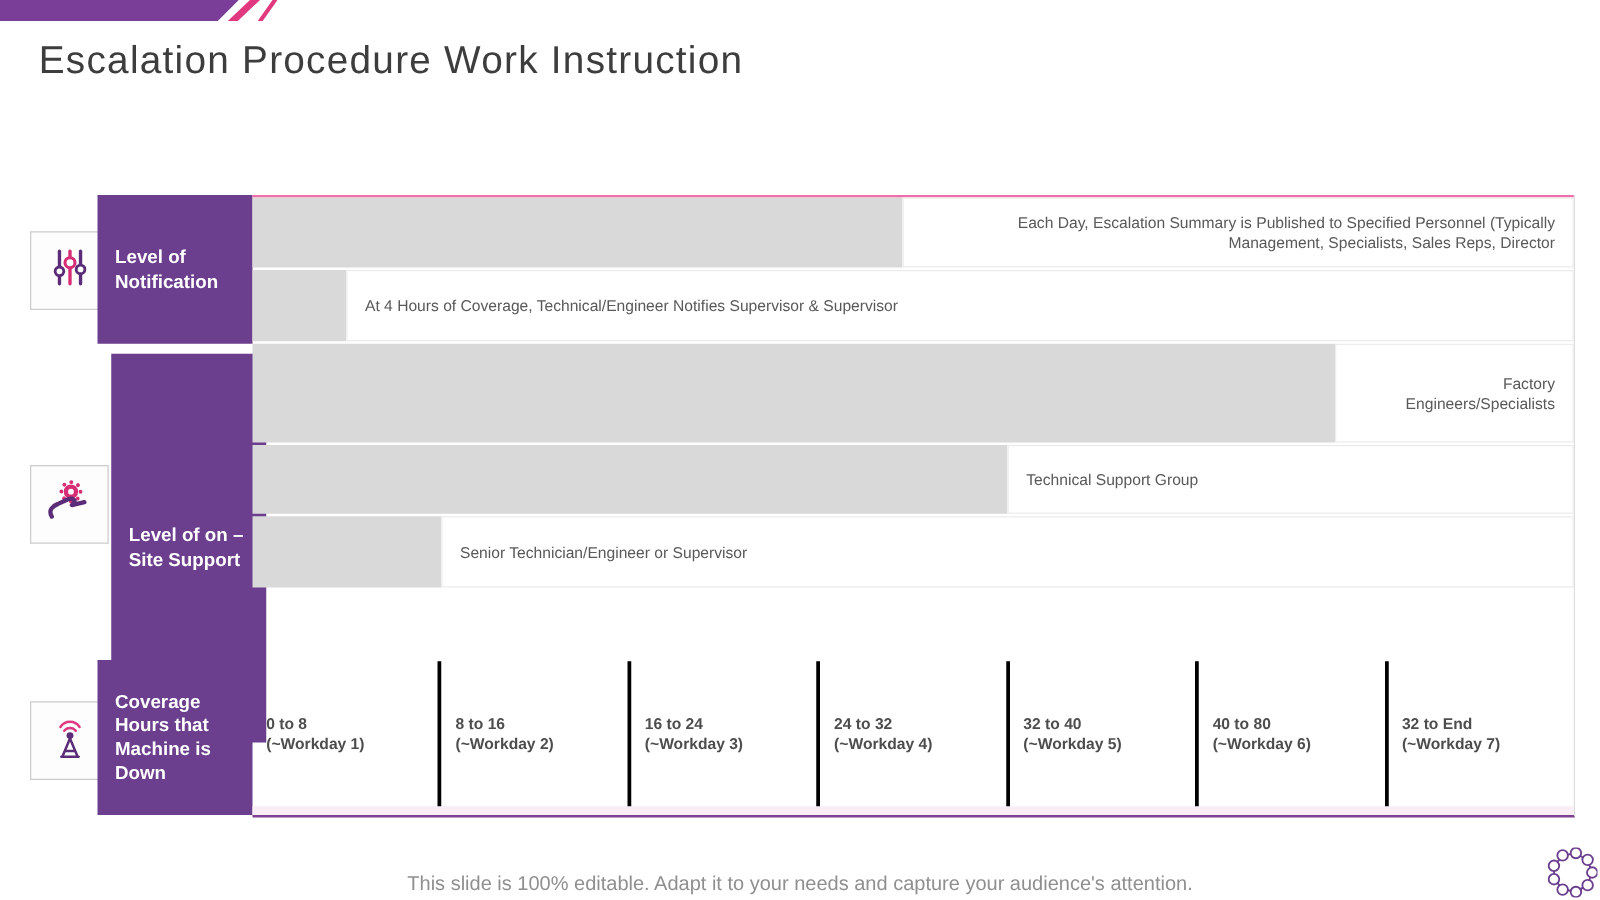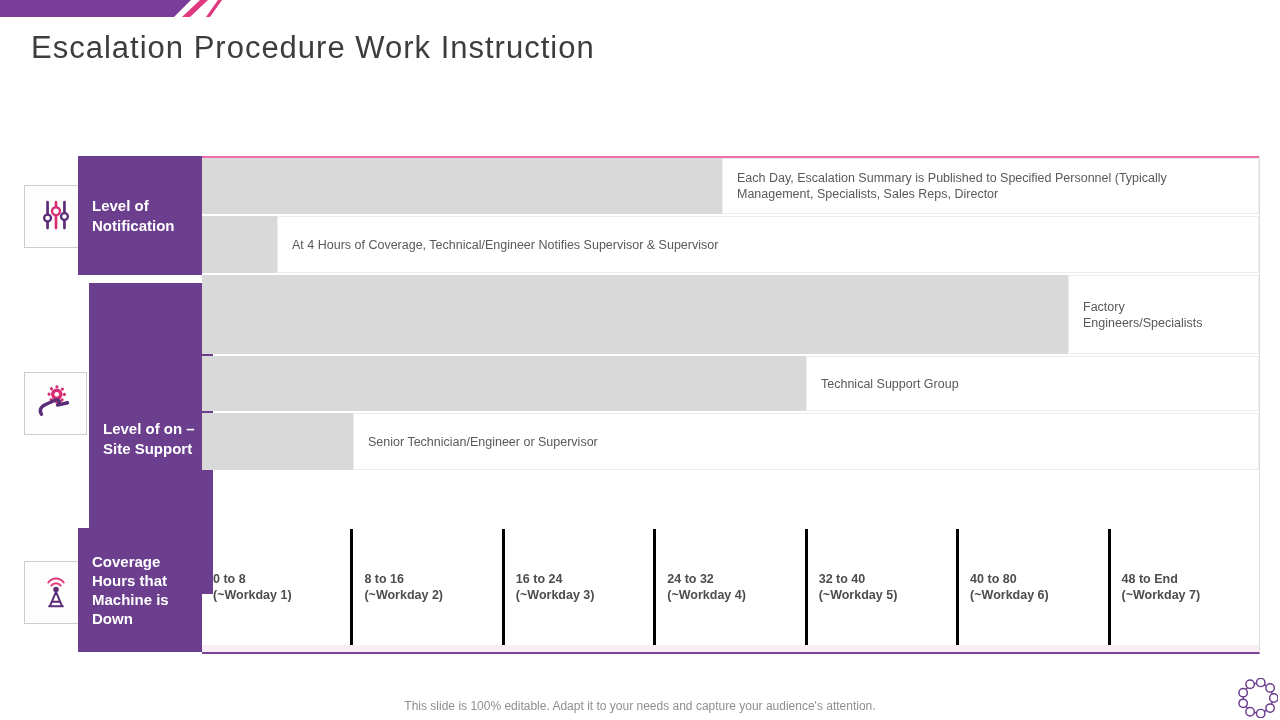--- a/index.html
+++ b/index.html
@@ -30,38 +30,38 @@
   .ib1{top:185px;} .ib2{top:372px;} .ib3{top:561px;}
 
   
   .chart{position:absolute;left:202px;top:156px;width:1058px;height:498px;box-sizing:border-box;
          border-right:1px solid #dedede;border-bottom:2px solid #7d4191;}
   .topline{position:absolute;left:0;top:0;width:100%;height:2px;background:#f06ea9;}
   .row{position:absolute;left:0;width:100%;}
   .gray{position:absolute;left:0;top:0;height:100%;background:#d9d9d9;}
   .tbox{position:absolute;top:0;height:100%;right:0;background:#ffffff;box-sizing:border-box;
         border:1px solid #ececec;display:flex;align-items:center;
-        padding:0 14px;font-size:12.5px;color:#595959;line-height:16px;}
+        padding:0 14px;font-size:12.5px;color:#595959;line-height:16px;text-align:right;}
   .r1{top:2px;height:56px;}   .r1 .gray{width:520px;} .r1 .tbox{left:520px;}
   .r2{top:60px;height:57px;}  .r2 .gray{width:75px;}  .r2 .tbox{left:75px;}
   .r3{top:119px;height:79px;} .r3 .gray{width:866px;} .r3 .tbox{left:866px;}
   .r4{top:200px;height:55px;} .r4 .gray{width:604px;} .r4 .tbox{left:604px;}
   .r5{top:257px;height:57px;} .r5 .gray{width:151px;} .r5 .tbox{left:151px;}
   .r6{top:316px;height:55px;} .r6 .tbox{left:0;}
 
   
   .timeline{position:absolute;left:0;top:373px;width:100%;height:116px;display:flex;}
   .tl-cell{flex:1 1 0;display:flex;flex-direction:column;justify-content:center;
            box-sizing:border-box;padding-left:11px;font-size:12.5px;font-weight:bold;
            color:#4d4d4d;line-height:16px;}
   .tl-cell + .tl-cell{border-left:3px solid #000000;}
   .pinkstrip{position:absolute;left:0;top:489px;width:100%;height:7px;background:#f9edf6;}
 
   .footer-note{position:absolute;left:0;top:699px;width:100%;text-align:center;
-               font-size:12px;color:#8f8f8f;}
+               font-size:16px;color:#8f8f8f;}
   .gear{position:absolute;left:1238px;top:678px;}
 </style>
 </head>
 <body>
 
 <div class="slide">
 
   <div class="accent-bar"></div>
   <div class="slash slash1"></div>
   <div class="slash slash2"></div>
@@ -156,21 +156,21 @@
       </div>
       <div class="tl-cell">
         <div>32 to 40</div>
         <div>(~Workday 5)</div>
       </div>
       <div class="tl-cell">
         <div>40 to 80</div>
         <div>(~Workday 6)</div>
       </div>
       <div class="tl-cell">
-        <div>48 to End</div>
+        <div>32 to End</div>
         <div>(~Workday 7)</div>
       </div>
     </div>
   </div>
 
   <div class="footer-note">This slide is 100% editable. Adapt it to your needs and capture your audience's attention.</div>
 
   <div class="gear">
     <svg width="40" height="40" viewBox="0 0 38 38">
       <circle cx="19" cy="19" r="14" fill="#ffffff" stroke="#6b3e8e" stroke-width="1.4"></circle>

